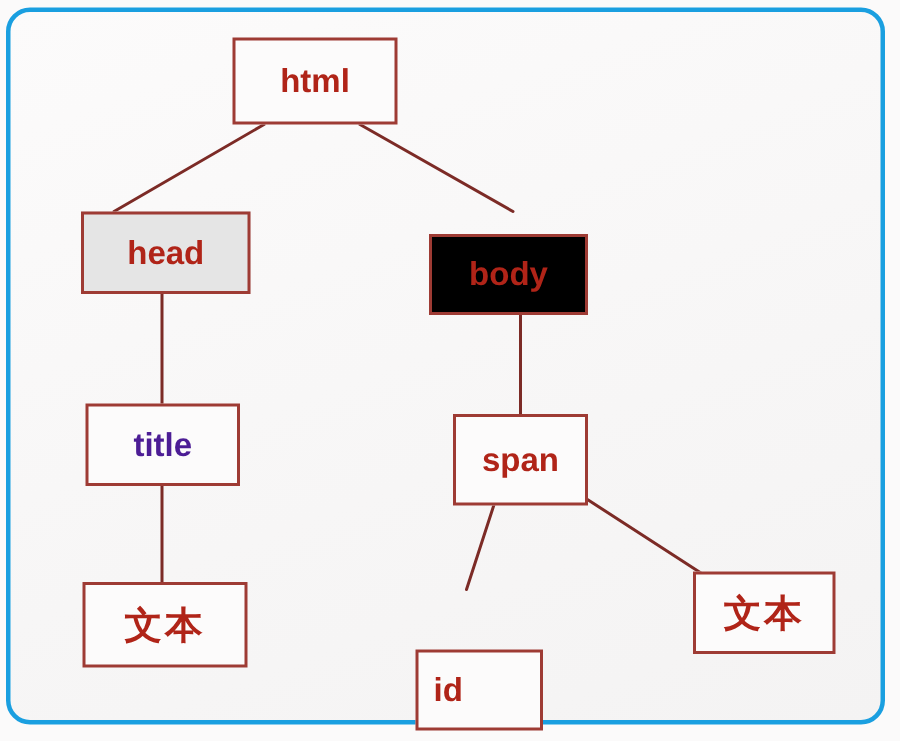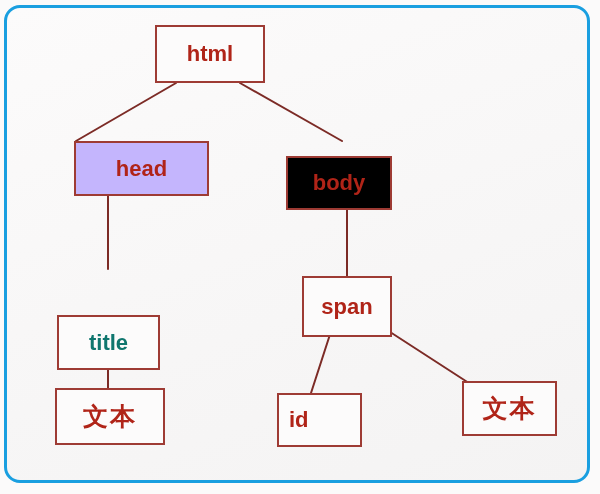--- a/index.html
+++ b/index.html
@@ -51,20 +51,21 @@
   .node .label {
     display: block;
     white-space: nowrap;
   }
   .node.align-center {
     justify-content: center;
   }
   .node.align-left {
     justify-content: flex-start;
     padding-left: 10px;
+    margin-top: 40px;
   }
   .latin {
     font-size: 22px;
     letter-spacing: 0px;
   }
   .cjk {
     font-size: 25px;
     font-family: "DejaVu Sans", "Liberation Sans", sans-serif;
     letter-spacing: 2px;
   }
@@ -84,27 +85,27 @@
         <line x1="347" y1="195" x2="347" y2="276"></line>
         <line x1="335" y1="319" x2="311" y2="393"></line>
         <line x1="370" y1="319" x2="492" y2="398"></line>
       </g>
   </svg>
 
   <div id="nodes">
       <div class="node align-center" style="left: 155px; top: 25px; width: 110px; height: 58px; border-color: rgb(158, 59, 52); background: rgb(252, 251, 251); color: rgb(176, 36, 24);">
         <span class="label latin">html</span>
       </div>
-      <div class="node align-center" style="left: 54px; top: 141px; width: 135px; height: 55px; border-color: rgb(158, 59, 52); background: #c4b5fd; color: rgb(176, 36, 24); margin-left: 20px;">
+      <div class="node align-center" style="left: 54px; top: 141px; width: 113px; height: 55px; border-color: rgb(158, 59, 52); background: #e5e5e5; color: rgb(176, 36, 24);">
         <span class="label latin">head</span>
       </div>
       <div class="node align-center" style="left: 286px; top: 156px; width: 106px; height: 54px; border-color: rgb(158, 59, 52); background: #000000; color: rgb(176, 36, 24);">
         <span class="label latin">body</span>
       </div>
-      <div class="node align-center" style="left: 57px; top: 269px; width: 103px; height: 55px; border-color: rgb(158, 59, 52); background: rgb(252, 251, 251); color: #0f766e; margin-top: 46px;">
+      <div class="node align-center" style="left: 57px; top: 269px; width: 103px; height: 55px; border-color: rgb(158, 59, 52); background: rgb(252, 251, 251); color: #4c1d95;">
         <span class="label latin">title</span>
       </div>
       <div class="node align-center" style="left: 302px; top: 276px; width: 90px; height: 61px; border-color: rgb(158, 59, 52); background: rgb(252, 251, 251); color: rgb(176, 36, 24);">
         <span class="label latin">span</span>
       </div>
       <div class="node align-center" style="left: 55px; top: 388px; width: 110px; height: 57px; border-color: rgb(158, 59, 52); background: rgb(252, 251, 251); color: rgb(176, 36, 24);">
         <span class="label cjk">文本</span>
       </div>
       <div class="node align-left" style="left: 277px; top: 393px; width: 85px; height: 54px; border-color: rgb(158, 59, 52); background: rgb(252, 251, 251); color: rgb(176, 36, 24);">
         <span class="label latin">id</span>

